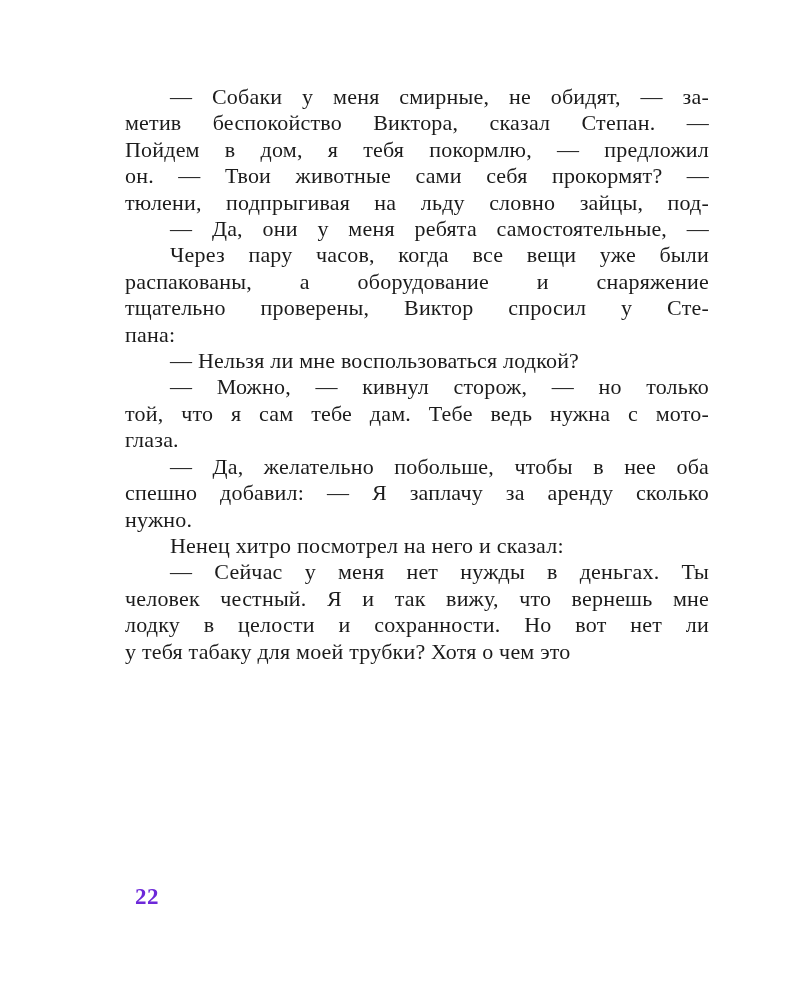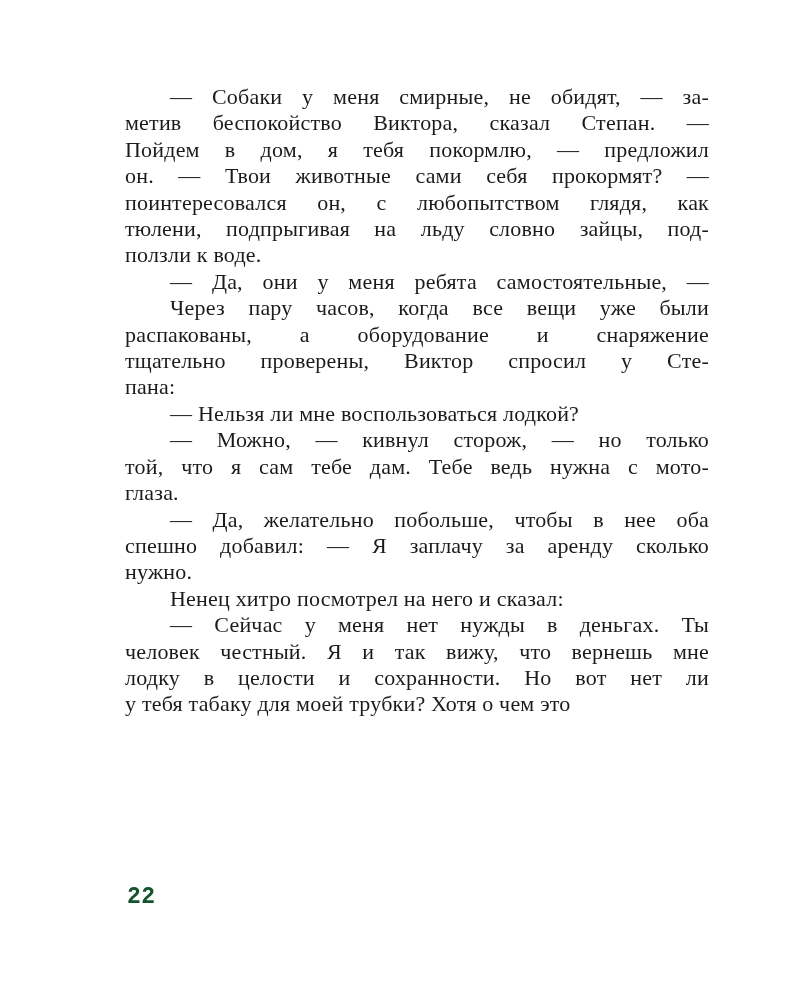--- a/index.html
+++ b/index.html
@@ -26,43 +26,41 @@
   .para { margin: 0; padding: 0; }
   .line {
     text-align: justify;
     text-align-last: justify;
     white-space: normal;
   }
   .line.pfirst { text-indent: 45px; }
   .line.plast { text-align-last: left; }
   .folio {
     position: absolute;
-    left: 127px; top: 884px;
-    font-family: Liberation Mono, monospace;
+    left: 135px; top: 884px;
+    font-family: Liberation Serif, serif;
     font-size: 23px;
     font-weight: 600;
     letter-spacing: 0.5px;
-    color: #14532d;
+    color: #6d28d9;
   }
 </style>
 </head>
 <body>
 
 <div class="page">
 
   <div class="text-block">
 
     <div class="para">
       <div class="line pfirst">— Собаки у меня смирные, не обидят, — за-</div>
       <div class="line">метив беспокойство Виктора, сказал Степан. —</div>
       <div class="line">Пойдем в дом, я тебя покормлю, — предложил</div>
       <div class="line">он. — Твои животные сами себя прокормят? —</div>
-      <div class="line">поинтересовался он, с любопытством глядя, как</div>
       <div class="line">тюлени, подпрыгивая на льду словно зайцы, под-</div>
-      <div class="line plast">ползли к воде.</div>
     </div>
 
     <div class="para">
       <div class="line pfirst">— Да, они у меня ребята самостоятельные, —</div>
     </div>
 
     <div class="para">
       <div class="line pfirst">Через пару часов, когда все вещи уже были</div>
       <div class="line">распакованы, а оборудование и снаряжение</div>
       <div class="line">тщательно проверены, Виктор спросил у Сте-</div>

